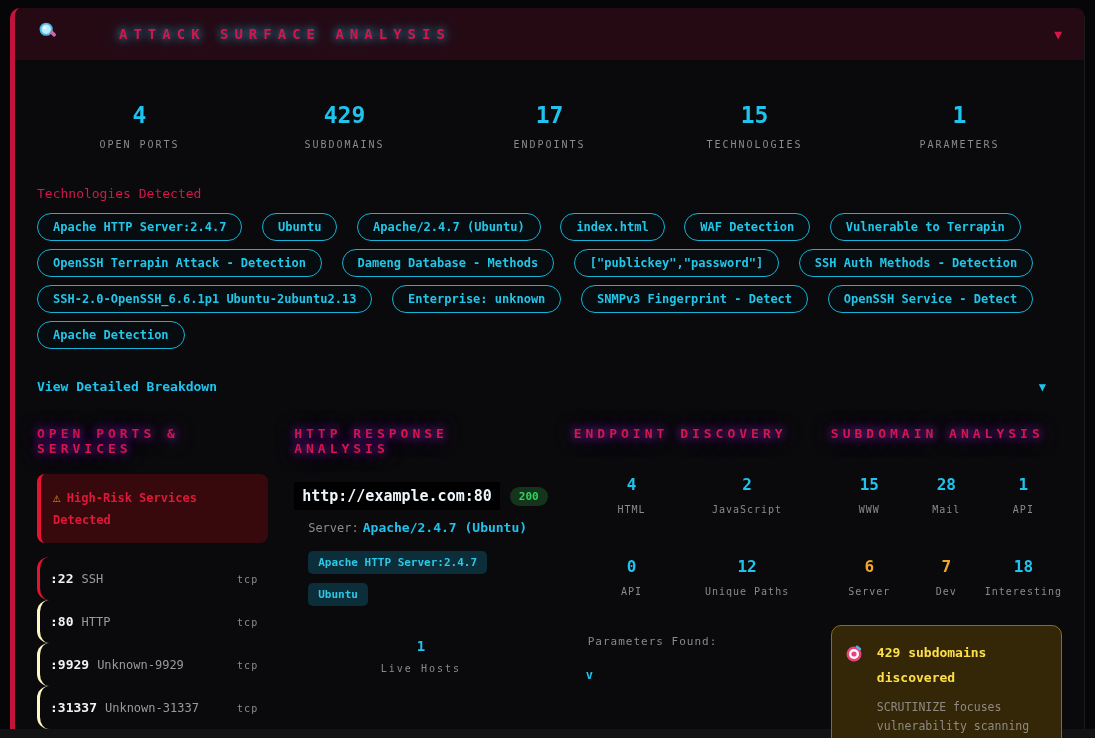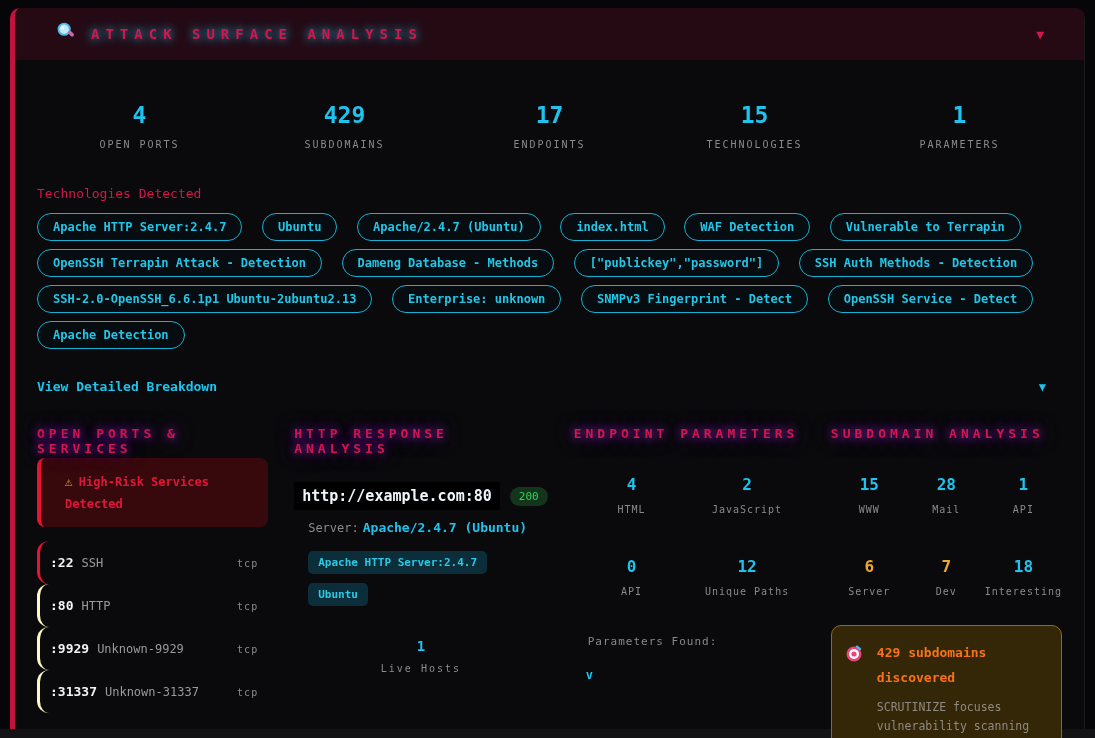--- a/index.html
+++ b/index.html
@@ -5,21 +5,21 @@
   * { margin:0; padding:0; box-sizing:border-box; }
   html,body { width:1095px; height:738px; background:#060608; overflow:hidden;
               font-family:"DejaVu Sans Mono","Liberation Mono",monospace; }
 
   .card { position:absolute; left:10px; top:8px; width:1075px; height:730px;
           background:#0a0a0c; border-left:5px solid #c1143c;
           border-right:1px solid #1b1b1e; border-radius:10px 10px 0 0; }
 
   
   .hdr { height:52px; background:#250a14; border-radius:8px 8px 0 0;
-         display:flex; align-items:center; padding:0 40px; cursor:pointer; }
+         display:flex; align-items:center; padding:0 22px; cursor:pointer;gap:46px; }
   .hdr-title { margin-left:14px; color:#d4164a; font-weight:bold; font-size:14px;
                letter-spacing:6px; text-shadow:0 0 9px rgba(40,210,255,.85),0 0 18px rgba(40,210,255,.45); }
   .hdr-caret { margin-left:auto; color:#d4164a; font-size:13px; }
 
   .content { padding:0 22px; }
 
   
   .stats { display:flex; margin-top:42px; }
   .stat { flex:1; text-align:center; }
   .stat-val { font-size:23px; font-weight:bold; color:#1fc4ee; }
@@ -36,37 +36,37 @@
   .breakdown { margin-top:22px; display:flex; align-items:center; cursor:pointer; padding-right:16px; }
   .breakdown-lbl { color:#1fc4ee; font-weight:bold; font-size:13px; }
   .breakdown-caret { margin-left:auto; color:#1fc4ee; font-size:12px; }
 
   
   .cols { margin-top:32px; display:grid; grid-template-columns:repeat(4,1fr); gap:26px; }
   .col-head { color:#d4164a; font-weight:bold; font-size:13px; letter-spacing:4px;
               text-shadow:0 0 10px rgba(170,40,230,.95),0 0 20px rgba(170,40,230,.5); }
 
   
-  .alert-box { margin-top:2px; background:#37090d; border-left:4px solid #e81330;
-               border-radius:8px; padding:12px 24px; color:#e01838; font-weight:bold;
+  .alert-box { margin-top:18px; background:#37090d; border-left:4px solid #e81330;
+               border-radius:8px; padding:12px 12px; color:#e01838; font-weight:bold;
                font-size:12px; line-height:1.8; }
   .warn-ico { color:#e8a020; margin-right:6px; font-size:13px; }
   .port-row { border-left:3px solid #fef9c3; border-radius:12px; padding:14px 10px;
               display:flex; align-items:baseline; margin-top:0; }
   .port-row.first { margin-top:14px; }
   .port-row.high { border-left-color:#e81330; }
   .port-num { color:#f2f2f2; font-weight:bold; font-size:13px; }
   .port-svc { color:#9a9a9a; font-size:12px; margin-left:8px; }
   .port-proto { color:#8a8a8a; font-size:10px; margin-left:auto; letter-spacing:1px; }
 
   
   .url-line { margin-top:26px; display:flex; align-items:center; }
   .url { background:#000; color:#eef6fc; font-weight:bold; font-size:15px; padding:5px 8px; cursor:pointer; }
   .status-badge { margin-left:10px; background:#14351c; color:#2ed65a; font-size:11px;
-                  font-weight:normal; padding:3px 9px; border-radius:10px; }
+                  font-weight:bold; padding:3px 9px; border-radius:10px; }
   .kv-line { margin-top:10px; padding-left:14px; font-size:12px; color:#8a8a8a; }
   .title-val { background:#000; color:#ffffff; font-size:13px; padding:2px 10px 2px 6px; margin-left:4px; }
   .dim-dot { color:#555; }
   .server-val { color:#1fc4ee; font-weight:bold; font-size:13px; margin-left:4px; }
   .chips { margin-top:16px; padding-left:14px; }
   .chip { display:table; background:#0b2e3a; color:#2cc8e4; font-size:11px; font-weight:bold;
           padding:5px 10px; border-radius:5px; margin-bottom:9px; }
   .mini-stats { margin-top:32px; display:flex; }
   .mini { flex:1; text-align:center; }
   .mini-val { font-size:14px; font-weight:bold; color:#1fc4ee; }
@@ -81,21 +81,21 @@
   .gstat-lbl { margin-top:10px; font-size:10px; color:#8a8a8a; letter-spacing:1px; }
   .params-head { margin-top:38px; color:#8a8a8a; font-size:11px; letter-spacing:1px;padding-left:14px; }
   .param-item { margin-top:20px; padding-left:12px; color:#1fc4ee; font-weight:bold; font-size:12px; }
 
   
   .grid3 { margin-top:34px; display:grid; grid-template-columns:1fr 1fr 1fr; row-gap:42px; }
   .info-box { margin-top:28px; background:#342708; border:1px solid #8a6d1a; border-radius:10px;
               padding:15px 13px; display:flex; position:relative; z-index:2; }
   .info-ico { flex:0 0 24px; margin-top:2px; }
   .info-body-wrap { margin-left:8px; }
-  .info-title { color:#f97316; font-weight:bold; font-size:13px; line-height:1.9; }
+  .info-title { color:#fde047; font-weight:bold; font-size:13px; line-height:1.9; }
   .info-text { margin-top:8px; color:#8f8a80; font-size:11.5px; line-height:1.65; }
 
   .bottom-track { position:absolute; left:0; bottom:0; width:1095px; height:9px; background:#131316; z-index:1; }
 </style>
 </head>
 <body>
 
 <div class="card">
 
   <div class="hdr">
@@ -211,21 +211,21 @@
 
         <div class="mini-stats">
           <div class="mini">
             <div class="mini-val">1</div>
             <div class="mini-lbl">Live Hosts</div>
           </div>
         </div>
       </div>
 
       <div>
-        <div class="col-head">ENDPOINT PARAMETERS</div>
+        <div class="col-head">ENDPOINT DISCOVERY</div>
 
         <div class="grid2">
           <div class="gstat">
             <div class="gstat-val">4</div>
             <div class="gstat-lbl">HTML</div>
           </div>
           <div class="gstat">
             <div class="gstat-val">2</div>
             <div class="gstat-lbl">JavaScript</div>
           </div>

